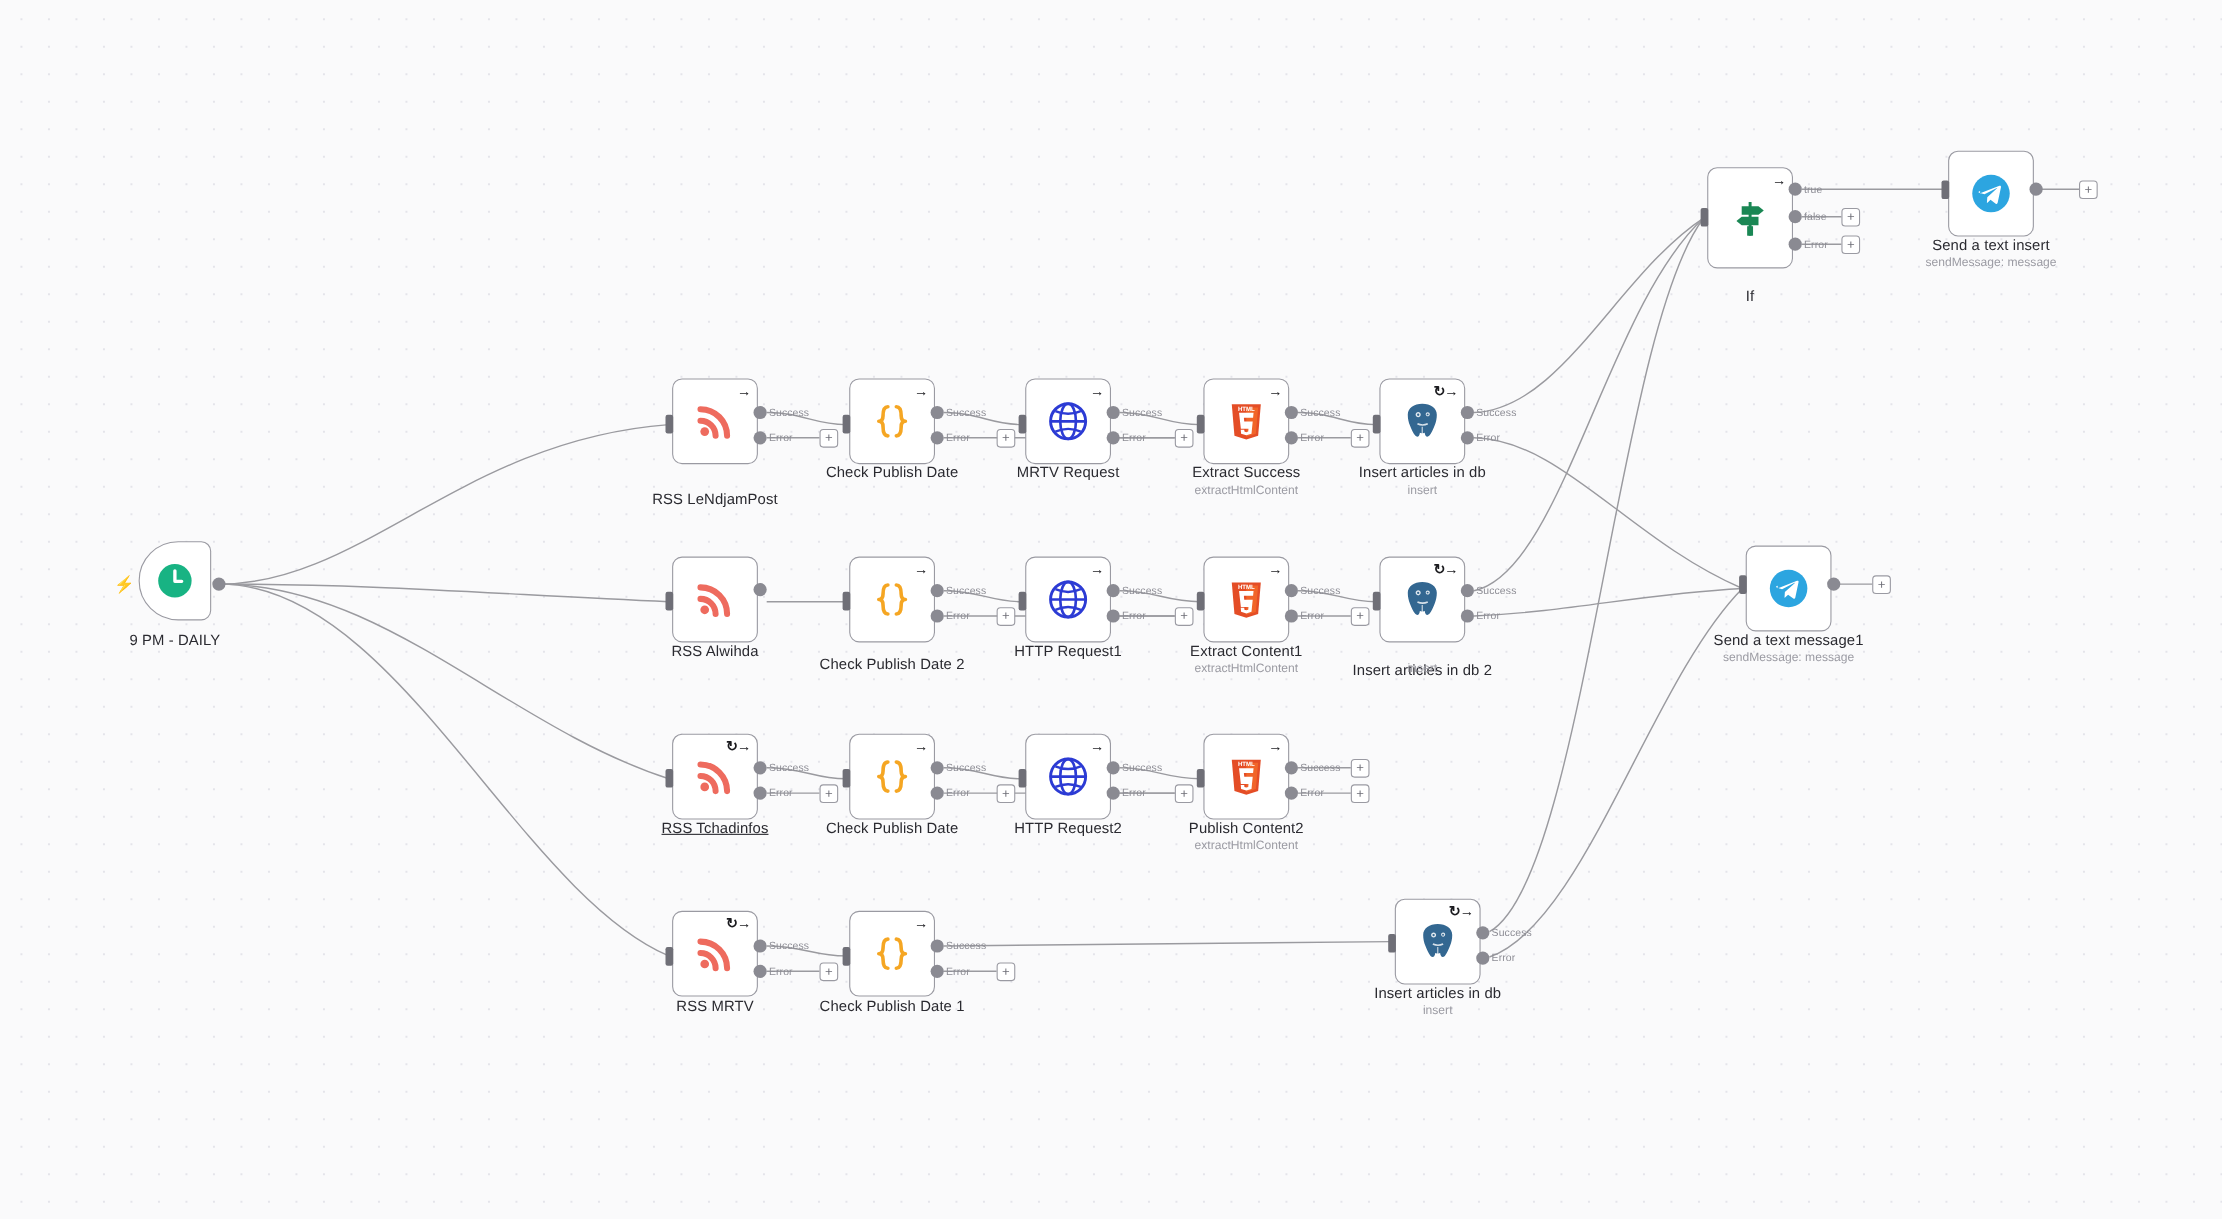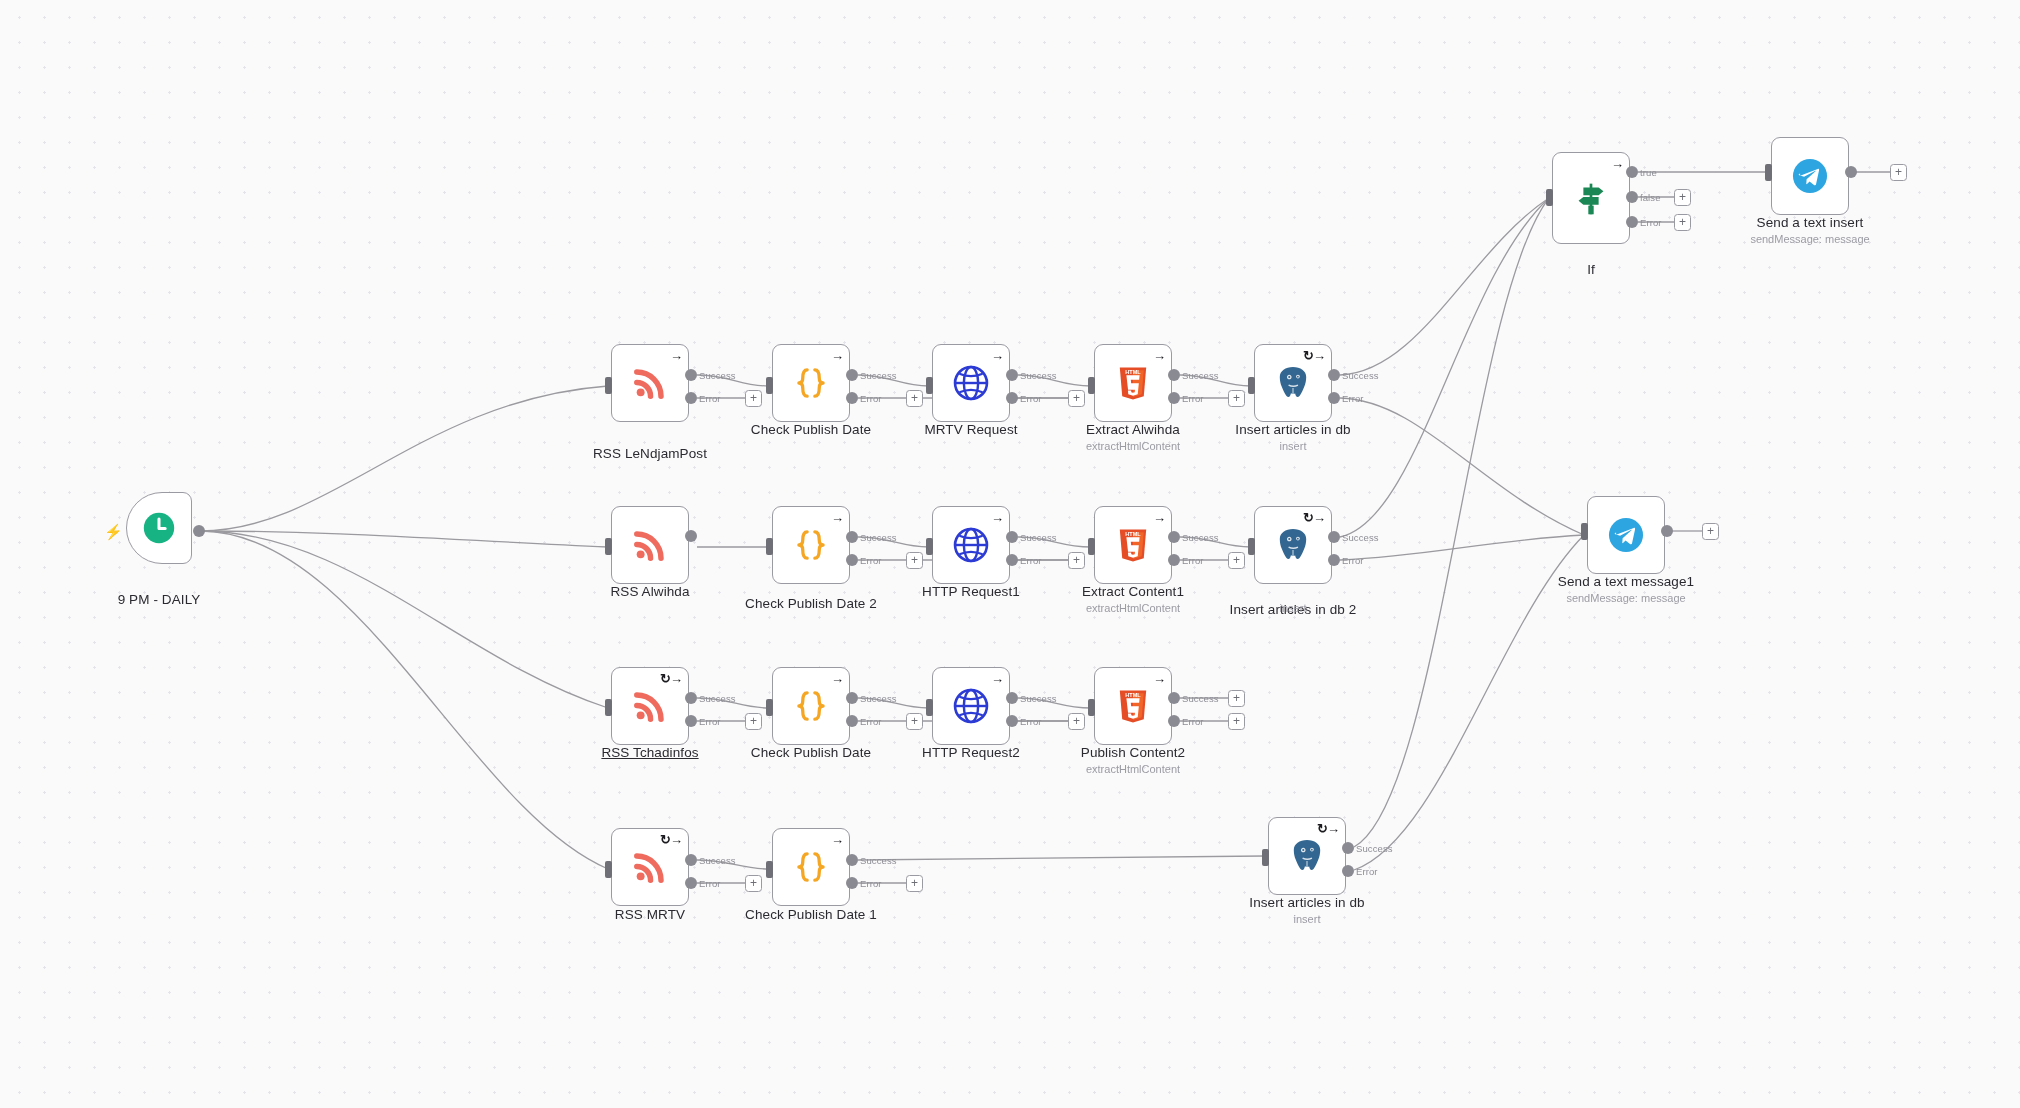--- a/index.html
+++ b/index.html
@@ -178,21 +178,21 @@
 
   <div class="bolt" style="left:104px; top:524px;">⚡</div>
 
   <div class="node trigger" style="left:126px; top:492px;">
     <svg class="glyph" viewBox="0 0 40 40">
       <circle cx="20" cy="20" r="16" fill="#18b383"></circle>
       <path d="M20 10.5 L20 20.5 L26.5 20.5" stroke="#fff" stroke-width="3.2" fill="none" stroke-linecap="round" stroke-linejoin="round"></path>
     </svg>
   </div>
   <div class="outport" style="left:193px; top:525px;"></div>
-  <div class="nlabel" style="left:159px; top:574px;margin-top:18px;">9 PM - DAILY</div>
+  <div class="nlabel" style="left:159px; top:574px;">9 PM - DAILY</div>
 
   <div class="node" style="left:611px; top:344px;">
     <span class="runicon">→</span>
     <svg class="glyph" viewBox="0 0 40 40">
       <circle cx="11.5" cy="28.5" r="3.6" fill="#ee6b5e"></circle>
       <path d="M8 19.5a12.5 12.5 0 0 1 12.5 12.5" stroke="#ee6b5e" stroke-width="5" fill="none" stroke-linecap="round"></path>
       <path d="M8 10a22 22 0 0 1 22 22" stroke="#ee6b5e" stroke-width="5" fill="none" stroke-linecap="round"></path>
     </svg>
   </div>
   <div class="inport" style="left:605px; top:377px;"></div>
@@ -244,21 +244,21 @@
       <path d="M14 13h12l-.4 4H18l.3 3.2h7l-1 10-4.3 1.3-4.3-1.3-.3-3.3h2.9l.15 1.6 1.55.45 1.6-.45.2-2.4h-6.3z" fill="#fff"></path>
       <text x="20" y="11.5" font-size="5" fill="#fff" text-anchor="middle" font-family="Liberation Sans, sans-serif" font-weight="bold">HTML</text>
     </svg>
   </div>
   <div class="inport" style="left:1088px; top:377px;"></div>
   <div class="outport" style="left:1168px; top:369px;"></div>
   <div class="portlabel" style="left:1182px; top:370px;">Success</div>
   <div class="outport" style="left:1168px; top:392px;"></div>
   <div class="portlabel" style="left:1182px; top:393px;">Error</div>
   <div class="plusbtn" style="left:1228px; top:390px;"></div>
-  <div class="nlabel" style="left:1133px; top:422px;">Extract Alwihda</div>
+  <div class="nlabel" style="left:1133px; top:422px;">Extract Success</div>
   <div class="nsub" style="left:1133px; top:440px;">extractHtmlContent</div>
 
   <div class="node" style="left:1254px; top:344px;">
     <span class="runicon">↻→</span>
     <svg class="glyph" viewBox="0 0 40 40">
       <path d="M20 5.5c-6.8 0-12 3.6-12 9 0 3 .6 6 1.8 9 1.2 3 2.6 6.4 4.3 8.3 1 1.1 2.3 1.2 3 .3.5-.6.8-1.6.9-2.6 1 .3 2 .4 2 .4s1-.1 2-.4c.1 1 .4 2 .9 2.6.7.9 2 .8 3-.3 1.7-1.9 3.1-5.3 4.3-8.3 1.2-3 1.8-6 1.8-9 0-5.4-5.2-9-12-9z" fill="#336791"></path>
       <path d="M14.5 14.5c0-1.2 1-2.1 2.1-2.1s2.1.9 2.1 2.1-1 2.1-2.1 2.1-2.1-.9-2.1-2.1z" fill="#fff" opacity=".85"></path>
       <path d="M22.8 14.2c0-1 .8-1.7 1.7-1.7s1.7.7 1.7 1.7-.8 1.7-1.7 1.7-1.7-.7-1.7-1.7z" fill="#fff" opacity=".85"></path>
       <circle cx="16.6" cy="14.6" r=".95" fill="#336791"></circle>
       <circle cx="24.4" cy="14.3" r=".8" fill="#336791"></circle>

